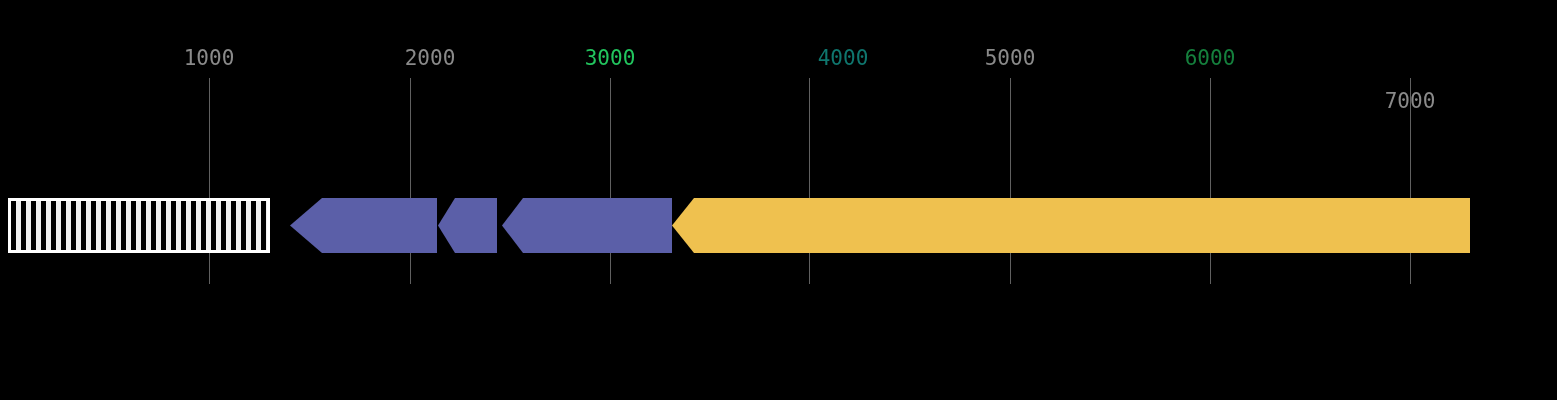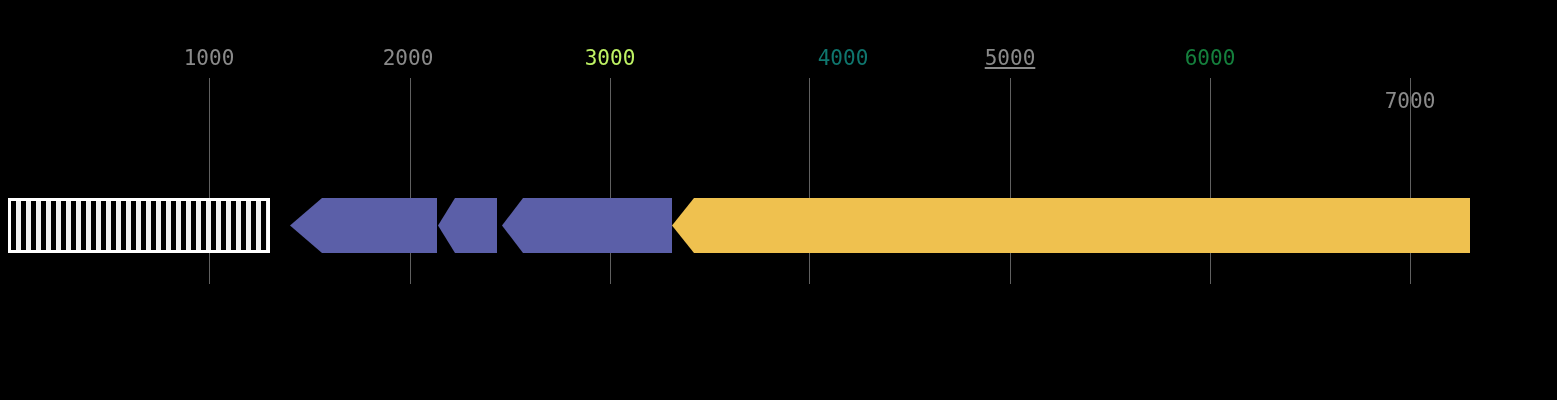--- a/index.html
+++ b/index.html
@@ -64,24 +64,24 @@
       <div class="gridline" style="left: 209px; top: 78px; height: 302px; background: rgb(128, 128, 128);"></div>
       <div class="gridline" style="left: 410px; top: 78px; height: 302px; background: rgb(128, 128, 128);"></div>
       <div class="gridline" style="left: 610px; top: 78px; height: 302px; background: rgb(128, 128, 128);"></div>
       <div class="gridline" style="left: 809px; top: 78px; height: 302px; background: rgb(128, 128, 128);"></div>
       <div class="gridline" style="left: 1010px; top: 78px; height: 302px; background: rgb(128, 128, 128);"></div>
       <div class="gridline" style="left: 1210px; top: 78px; height: 302px; background: rgb(128, 128, 128);"></div>
       <div class="gridline" style="left: 1410px; top: 78px; height: 302px; background: rgb(128, 128, 128);"></div>
     </div>
   <div id="tick-labels-layer">
       <div class="tick-label" style="left: 209px; top: 46px; color: rgb(138, 138, 138);">1000</div>
-      <div class="tick-label" style="left: 408px; top: 46px; color: rgb(138, 138, 138);">2000</div>
-      <div class="tick-label" style="left: 610px; top: 46px; color: #bef264;">3000</div>
+      <div class="tick-label" style="left: 430px; top: 46px; color: rgb(138, 138, 138);">2000</div>
+      <div class="tick-label" style="left: 610px; top: 46px; color: #22c55e;">3000</div>
       <div class="tick-label" style="left: 843px; top: 46px; color: #0f766e;">4000</div>
-      <div class="tick-label" style="left: 1010px; top: 46px; color: rgb(138, 138, 138); text-decoration: underline;">5000</div>
+      <div class="tick-label" style="left: 1010px; top: 46px; color: rgb(138, 138, 138);">5000</div>
       <div class="tick-label" style="left: 1210px; top: 46px; color: #15803d;">6000</div>
       <div class="tick-label" style="left: 1410px; top: 46px; color: rgb(138, 138, 138); margin-top: 43px;">7000</div>
     </div>
   <div id="features-layer">
       <div class="hatch-block" style="left: 8px; top: 198px; width: 262px; height: 55px; border-color: rgb(255, 255, 255); background-image: repeating-linear-gradient(90deg, rgb(0, 0, 0) 0px, rgb(0, 0, 0) 5px, rgb(240, 240, 240) 5px, rgb(240, 240, 240) 10px);"></div>
       <div class="feature" style="left: 290px; top: 198px; width: 147px; height: 55px;">
         <svg width="147" height="55" viewBox="0 0 147 55">
           <polygon points="0,27.5 32,0 147,0 147,55 32,55" fill="#5b5fa8"></polygon>
         </svg>
       </div>

